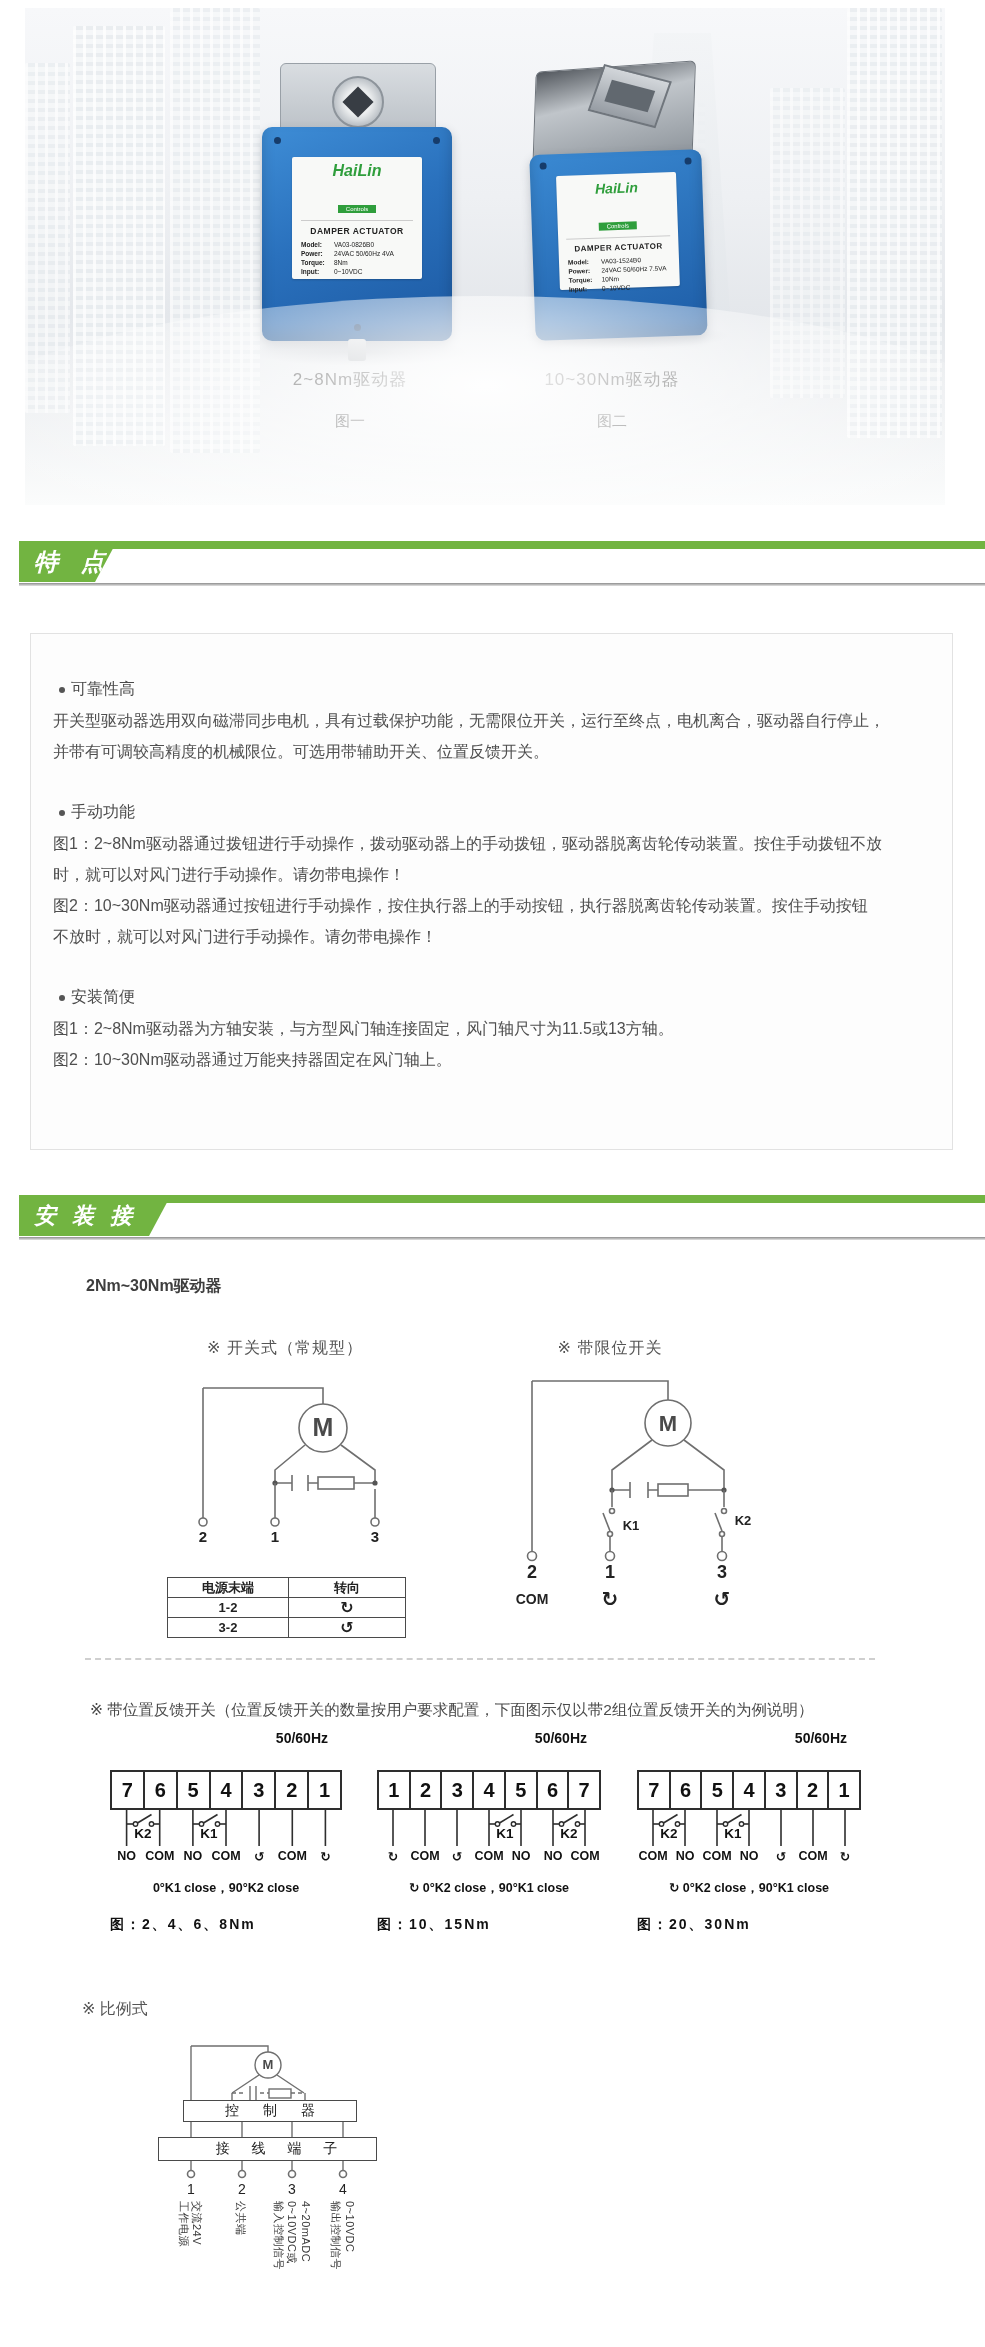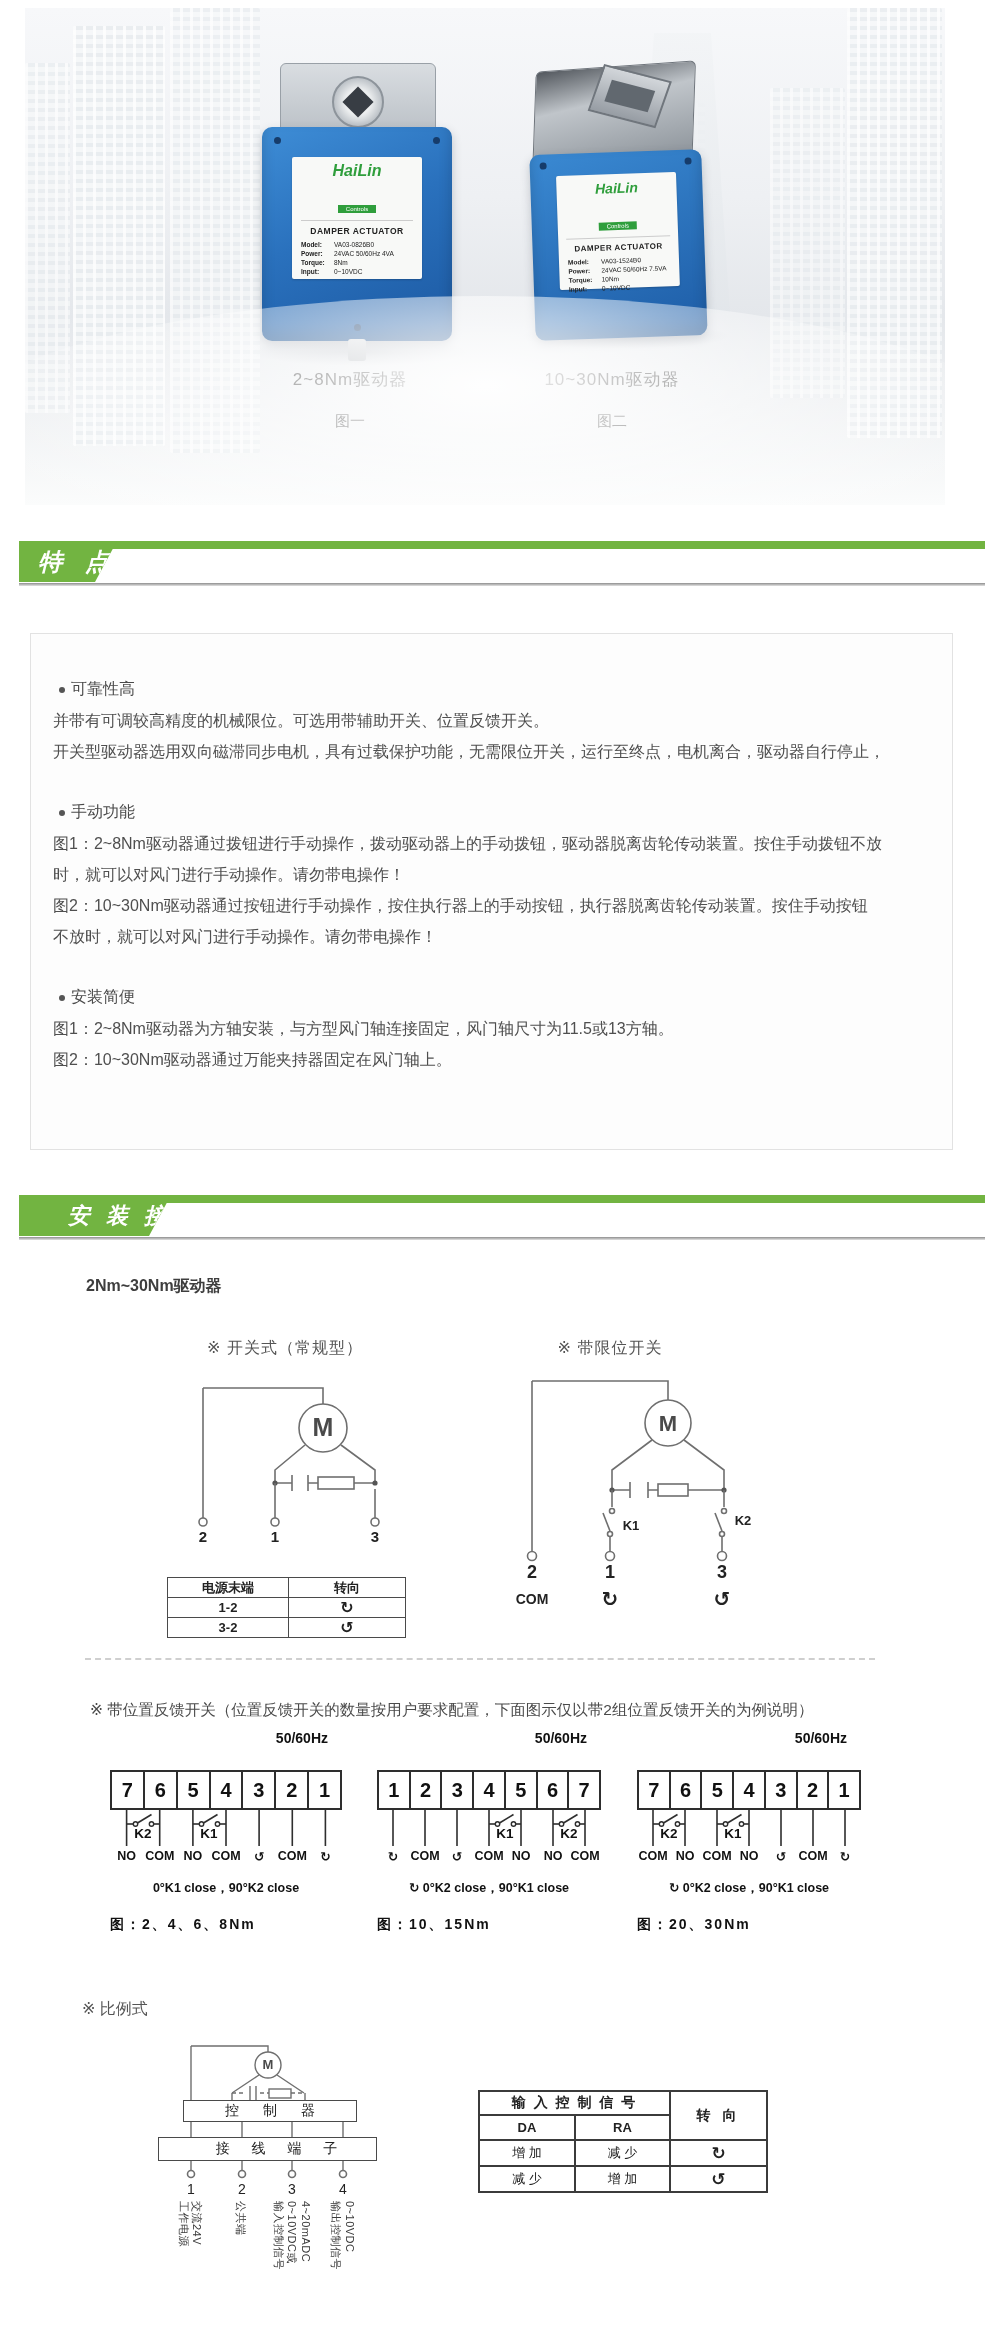--- a/index.html
+++ b/index.html
@@ -51,21 +51,21 @@
   .pr-clamp::after{content:"";position:absolute;inset:11px;background:#61686f;}
   .pr-body{left:8px;top:86px;width:172px;height:186px;background:linear-gradient(160deg,#3a89d2,#1d5ca6);}
   .pr-label{left:26px;top:22px;width:120px;height:114px;}
   .cap{position:absolute;text-align:center;color:#3c3c3c;}
   .cap-main{font-size:17px;letter-spacing:1px;}
   .cap-fig{font-size:15px;color:#444;}
 
   
   .banner{position:absolute;left:7px;right:0;height:48px;}
   .strip{position:absolute;left:12px;right:0;top:0;height:8px;background:#72b441;}
-  .tab{position:absolute;left:12px;top:0;height:41px;background:#72b441;clip-path:polygon(0 0,100% 0,calc(100% - 22px) 100%,0 100%);text-align:right;}
+  .tab{position:absolute;left:12px;top:0;height:41px;background:#72b441;clip-path:polygon(0 0,100% 0,calc(100% - 22px) 100%,0 100%);}
   .tab-text{display:block;color:#fff;font-weight:bold;font-style:italic;line-height:41px;padding-left:15px;}
   .diamond{position:absolute;left:-3px;top:-4px;width:10px;height:10px;background:#fff;transform:rotate(45deg);z-index:2;box-shadow:0 0 0 1px rgba(255,255,255,.6);}
   .bshadow{position:absolute;left:12px;right:0;top:42px;height:3px;background:linear-gradient(180deg,#8e8e8e,#e2e2e2);}
 
   
   .featbox{position:absolute;left:30px;top:633px;width:923px;height:517px;background:#fdfdfd;border:1px solid #e2e2e2;box-sizing:border-box;padding:40px 20px 0 22px;}
   .feat-sec{margin-bottom:30px;}
   .feat-title{display:flex;align-items:center;height:31px;font-size:16px;color:#4a4a4a;padding-left:6px;}
   .bullet{width:6px;height:6px;border-radius:50%;background:#555;margin-right:6px;flex:0 0 auto;}
   .feat-line{height:31px;line-height:31px;font-size:16px;color:#4f4f4f;white-space:nowrap;}
@@ -225,22 +225,22 @@
   </div>
 
   <div class="featbox">
     <div class="feat-sec">
       <div class="feat-title">
           <span class="bullet"></span>
           <span>可靠性高</span>
         </div>
       <div>
 
-      <div class="feat-line">并带有可调较高精度的机械限位。可选用带辅助开关、位置反馈开关。</div>
-          <div class="feat-line">开关型驱动器选用双向磁滞同步电机，具有过载保护功能，无需限位开关，运行至终点，电机离合，驱动器自行停止，</div>
+      <div class="feat-line">开关型驱动器选用双向磁滞同步电机，具有过载保护功能，无需限位开关，运行至终点，电机离合，驱动器自行停止，</div>
+          <div class="feat-line">并带有可调较高精度的机械限位。可选用带辅助开关、位置反馈开关。</div>
         </div>
     </div>
     <div class="feat-sec">
       <div class="feat-title">
           <span class="bullet"></span>
           <span>手动功能</span>
         </div>
       <div>
 
       <div class="feat-line">图1：2~8Nm驱动器通过拨钮进行手动操作，拨动驱动器上的手动拨钮，驱动器脱离齿轮传动装置。按住手动拨钮不放</div>
@@ -512,36 +512,14 @@
         <span>0~10VDC或</span>
         <span>4~20mADC</span>
       </div>
     <div class="vgroup" style="left:175px;width:26px;">
 
     <span>输出控制信号</span>
         <span>0~10VDC</span>
       </div>
   </div>
 
-  <table class="sig">
-    <tbody>
-        <tr>
-      <td colspan="2" style="width:187px;height:22px;font-size:14px;font-weight:bold;letter-spacing:2px;">输 入 控 制 信 号</td>
-      <td rowspan="2" style="width:95px;font-size:14px;font-weight:bold;letter-spacing:4px;">转  向</td>
-    </tr>
-    <tr>
-      <td style="width:94px;height:23px;font-size:13px;font-weight:bold;">DA</td>
-      <td style="width:93px;font-size:13px;font-weight:bold;">RA</td>
-    </tr>
-    <tr>
-      <td style="height:24px;font-size:13px;">增 加</td>
-      <td style="font-size:13px;">减 少</td>
-      <td class="arrow" style="font-size:17px;">↻</td>
-    </tr>
-    <tr>
-      <td style="height:24px;font-size:13px;">减 少</td>
-      <td style="font-size:13px;">增 加</td>
-      <td class="arrow" style="font-size:17px;">↺</td>
-    </tr>
-  </tbody>
-    </table>
 
 </div>
 
 </body></html>

